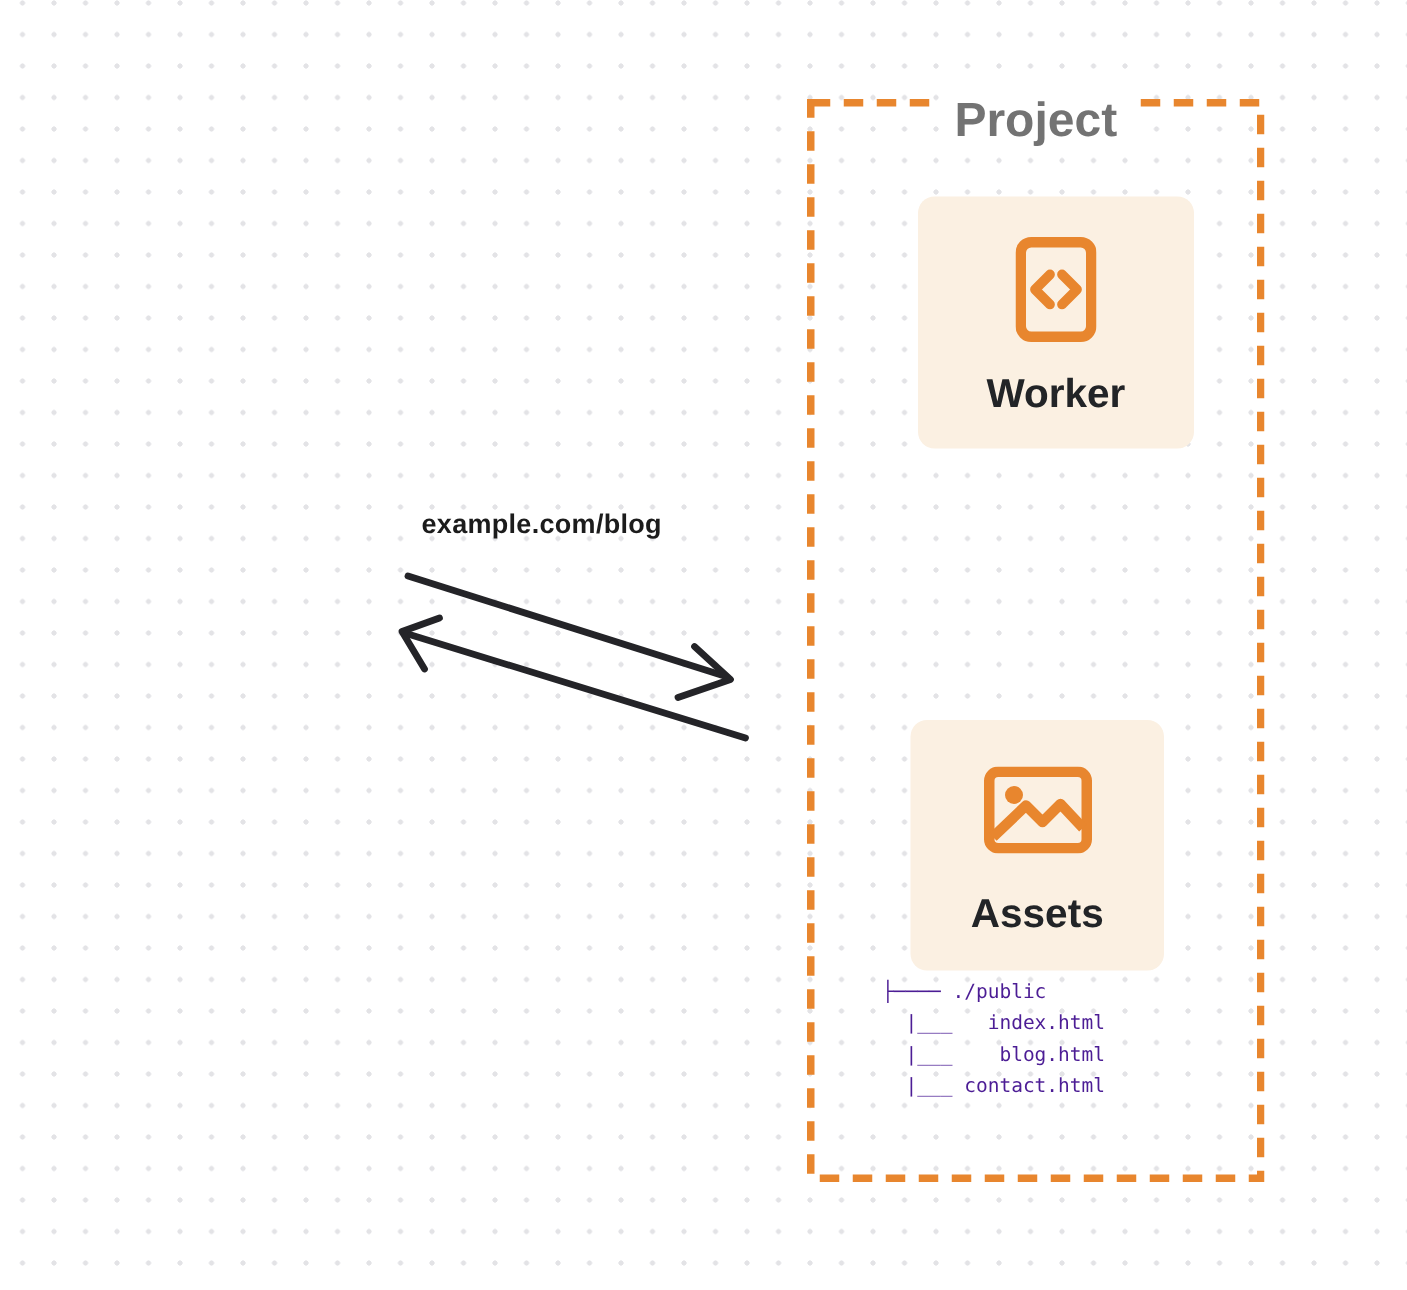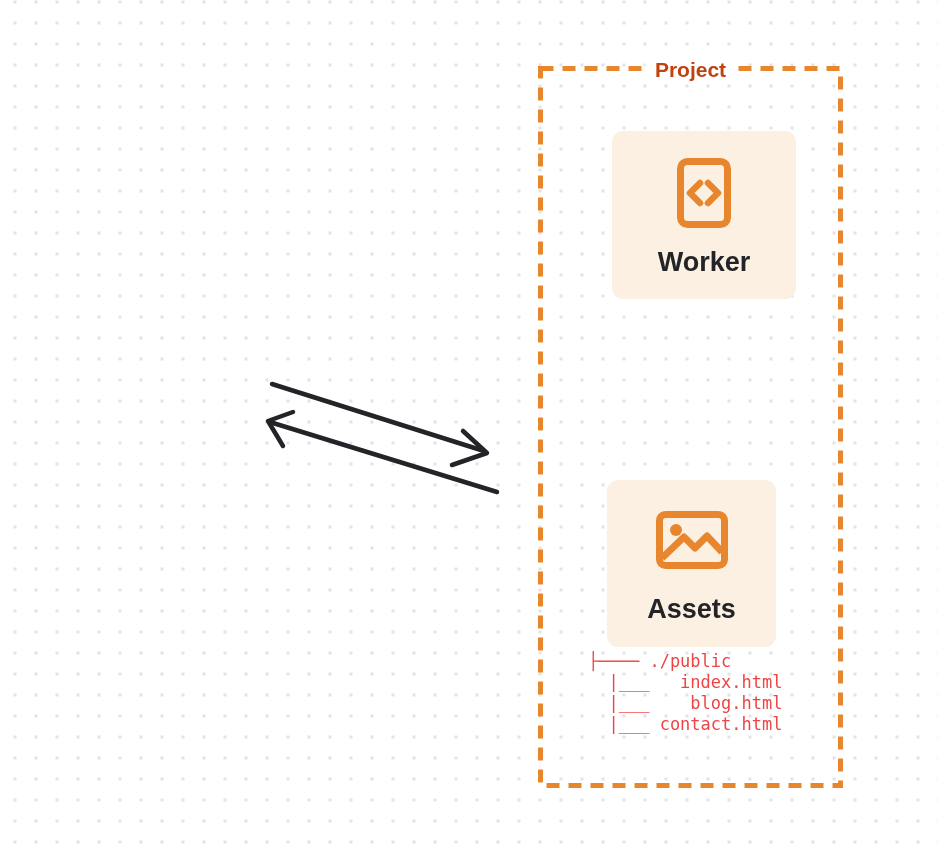--- a/index.html
+++ b/index.html
@@ -35,23 +35,23 @@
     stroke-linecap: round; stroke-linejoin: round;
   }
 
   
   .project { position: absolute; left: 538px; top: 66px; width: 305px; height: 722px; }
   .project-border { position: absolute; left: 0; top: 0; }
   .project-border rect {
     fill: none; stroke: #e8862e; stroke-width: 5; stroke-dasharray: 13 9;
   }
   .project-label {
-    position: absolute; top: 4px; left: 50%; transform: translate(-50%, -50%);
+    position: absolute; top: 14px; left: 50%; transform: translate(-50%, -50%);
     background: #ffffff; padding: 0 10px;
-    font-weight: bold; font-size: 21px; color: #c2410c; white-space: nowrap;
+    font-weight: bold; font-size: 32px; color: #737373; white-space: nowrap;
   }
 
   
   .card {
     position: absolute; background: #fbf0e2; border-radius: 11px;
     display: flex; flex-direction: column; align-items: center;
   }
   .card.worker { left: 74px; top: 65px; width: 184px; height: 168px; }
   .card.assets { left: 69px; top: 414px; width: 169px; height: 167px; }
   .card .icon-wrap { line-height: 0; }
@@ -59,29 +59,30 @@
   .card.assets .icon-wrap { margin-top: 31px; }
   .card-label { font-weight: bold; font-size: 27px; color: #222427; }
   .card.worker .card-label { margin-top: 19px; }
   .card.assets .card-label { margin-top: 25px; }
   .icon-stroke { fill: none; stroke: #e8862e; }
 
   
   .tree {
     position: absolute; left: 50px; top: 585px; margin: 0;
     font-family: "DejaVu Sans Mono", monospace;
-    font-size: 17px; line-height: 21px; color: #ef4444;
+    font-size: 13px; line-height: 21px; color: #4c1d95;
   }
 </style>
 </head>
 <body>
 
 <div class="canvas">
 
 
+  <div class="url-label">example.com/blog</div>
 
   <svg class="arrows" width="938" height="860" viewBox="0 0 938 860">
     <g>
       <line x1="272" y1="384" x2="484" y2="451"></line>
       <polyline points="463,431 487,453 452,465"></polyline>
     </g>
     <g>
       <line x1="497" y1="492" x2="273" y2="423"></line>
       <polyline points="293,412 268,421 283,446"></polyline>
     </g>

